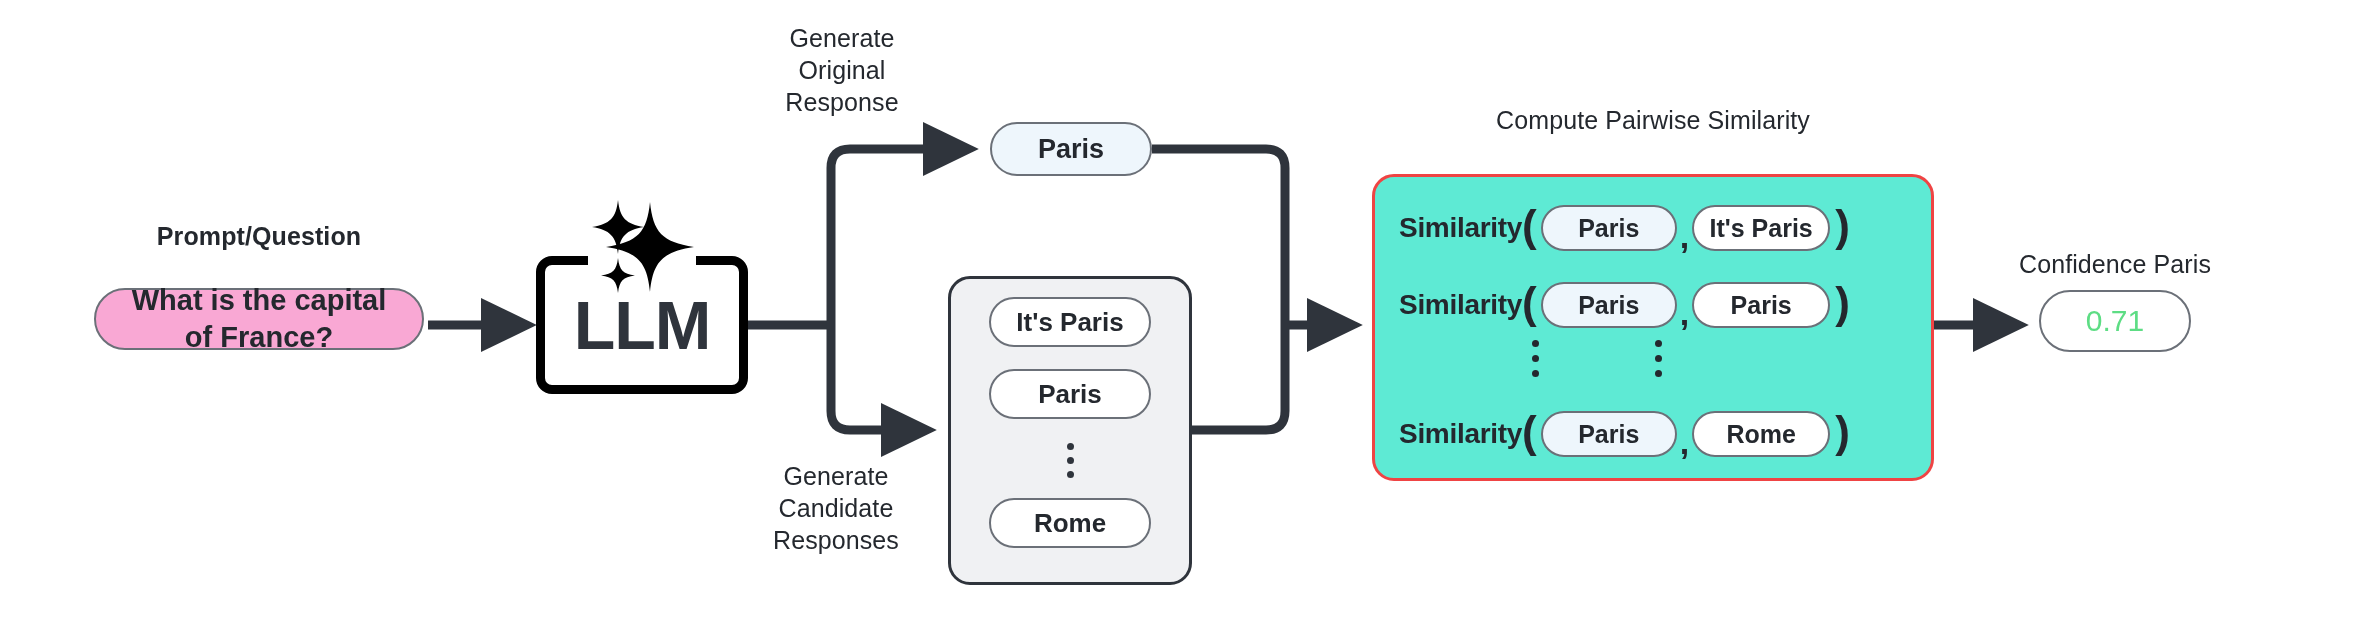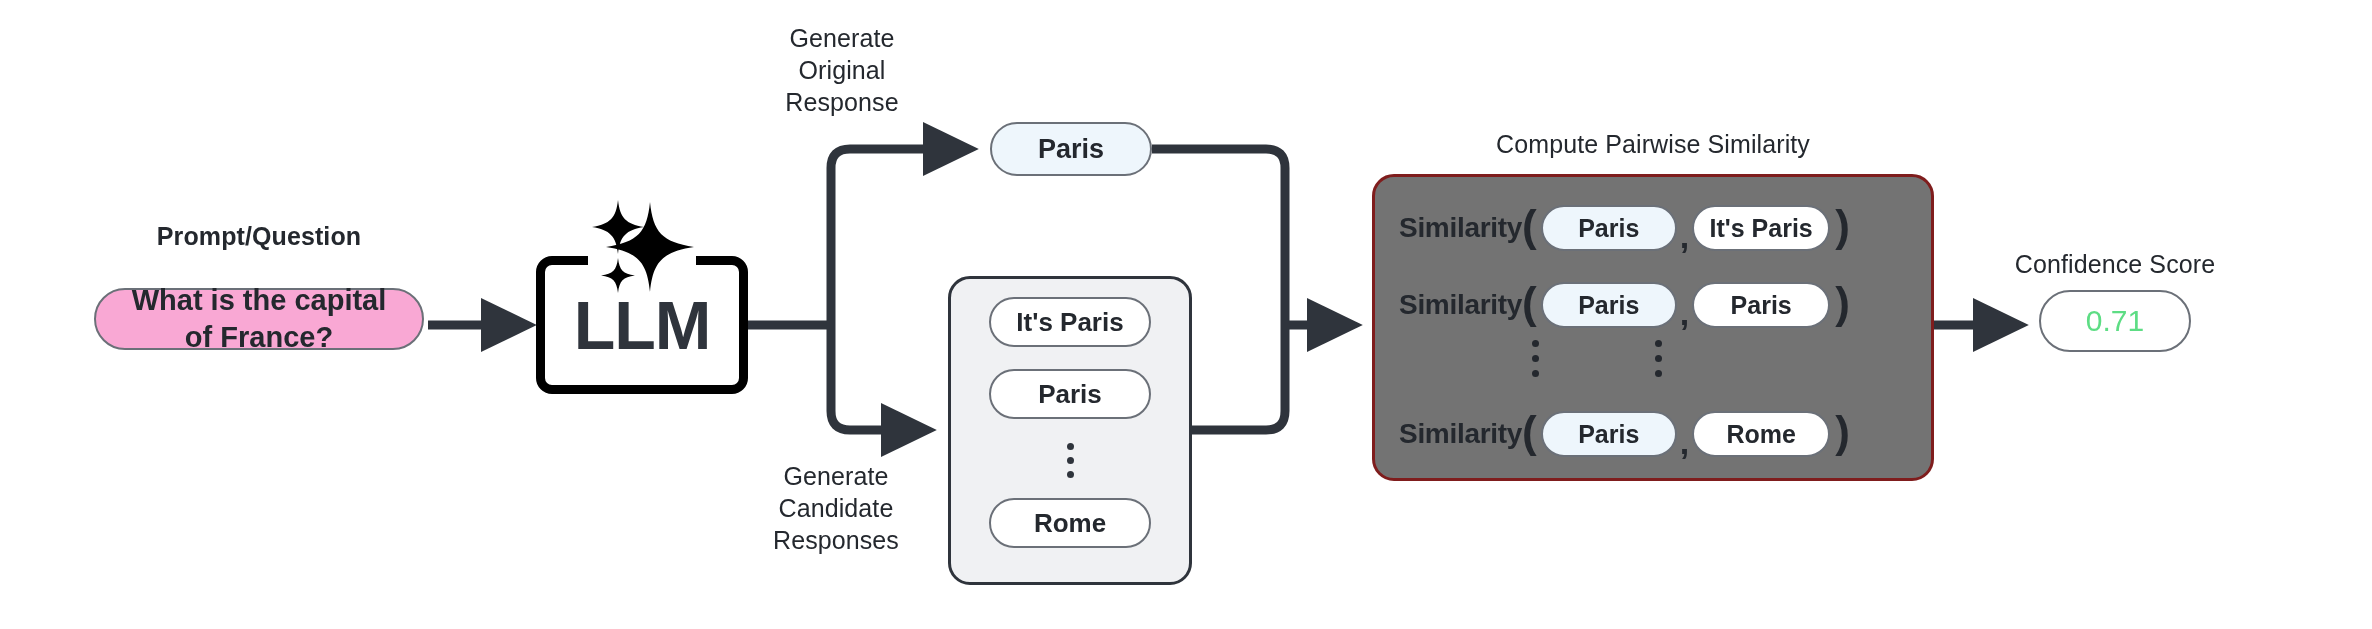--- a/index.html
+++ b/index.html
@@ -172,23 +172,23 @@
     background: #2f343c;
   }
 
   
   .sim-panel {
     position: absolute;
     left: 1372px;
     top: 174px;
     width: 562px;
     height: 307px;
-    border: 3px solid #7f1d1d;
+    border: 3px solid #ef4444;
     border-radius: 22px;
-    background: #737373;
+    background: #5eead4;
     box-sizing: border-box;
   }
   .sim-row {
     position: absolute;
     left: 24px;
     display: flex;
     align-items: center;
     height: 54px;
   }
   .sim-row.r0 { top: 24px; }
@@ -278,21 +278,21 @@
   .conf-pill span {
     font-size: 30px;
     font-weight: 400;
     color: #5ddd84;
   }
 
   
   #cap-prompt    { left: 94px;   top: 220px; width: 330px; font-weight: bold; }
   #cap-original  { left: 730px;  top: 22px;  width: 224px; }
   #cap-candidate { left: 718px;  top: 460px; width: 236px; }
-  #cap-compute   { left: 1372px; top: 128px; width: 562px; }
+  #cap-compute   { left: 1372px; top: 104px; width: 562px; }
   #cap-conf      { left: 2001px; top: 248px; width: 228px; }
 </style>
 </head>
 <body>
 
 <div id="canvas">
 
   <svg id="wires" viewBox="0 0 2372 629" width="2372" height="629" xmlns="http://www.w3.org/2000/svg">
     <defs>
       <marker id="arrowhead" markerWidth="7" markerHeight="7" refX="5.0" refY="3.5" orient="auto" markerUnits="strokeWidth">
@@ -417,19 +417,19 @@
       </div>
       <span class="comma">,</span>
       <div class="sim-pill w-right">
         <span>Rome</span>
       </div>
       <span class="paren close">)</span>
     </div>
 
   </div>
 
-  <div class="caption" id="cap-conf">Confidence Score</div>
+  <div class="caption" id="cap-conf">Confidence Paris</div>
 
   <div class="conf-pill">
     <span>0.71</span>
   </div>
 
 </div>
 
 </body></html>

